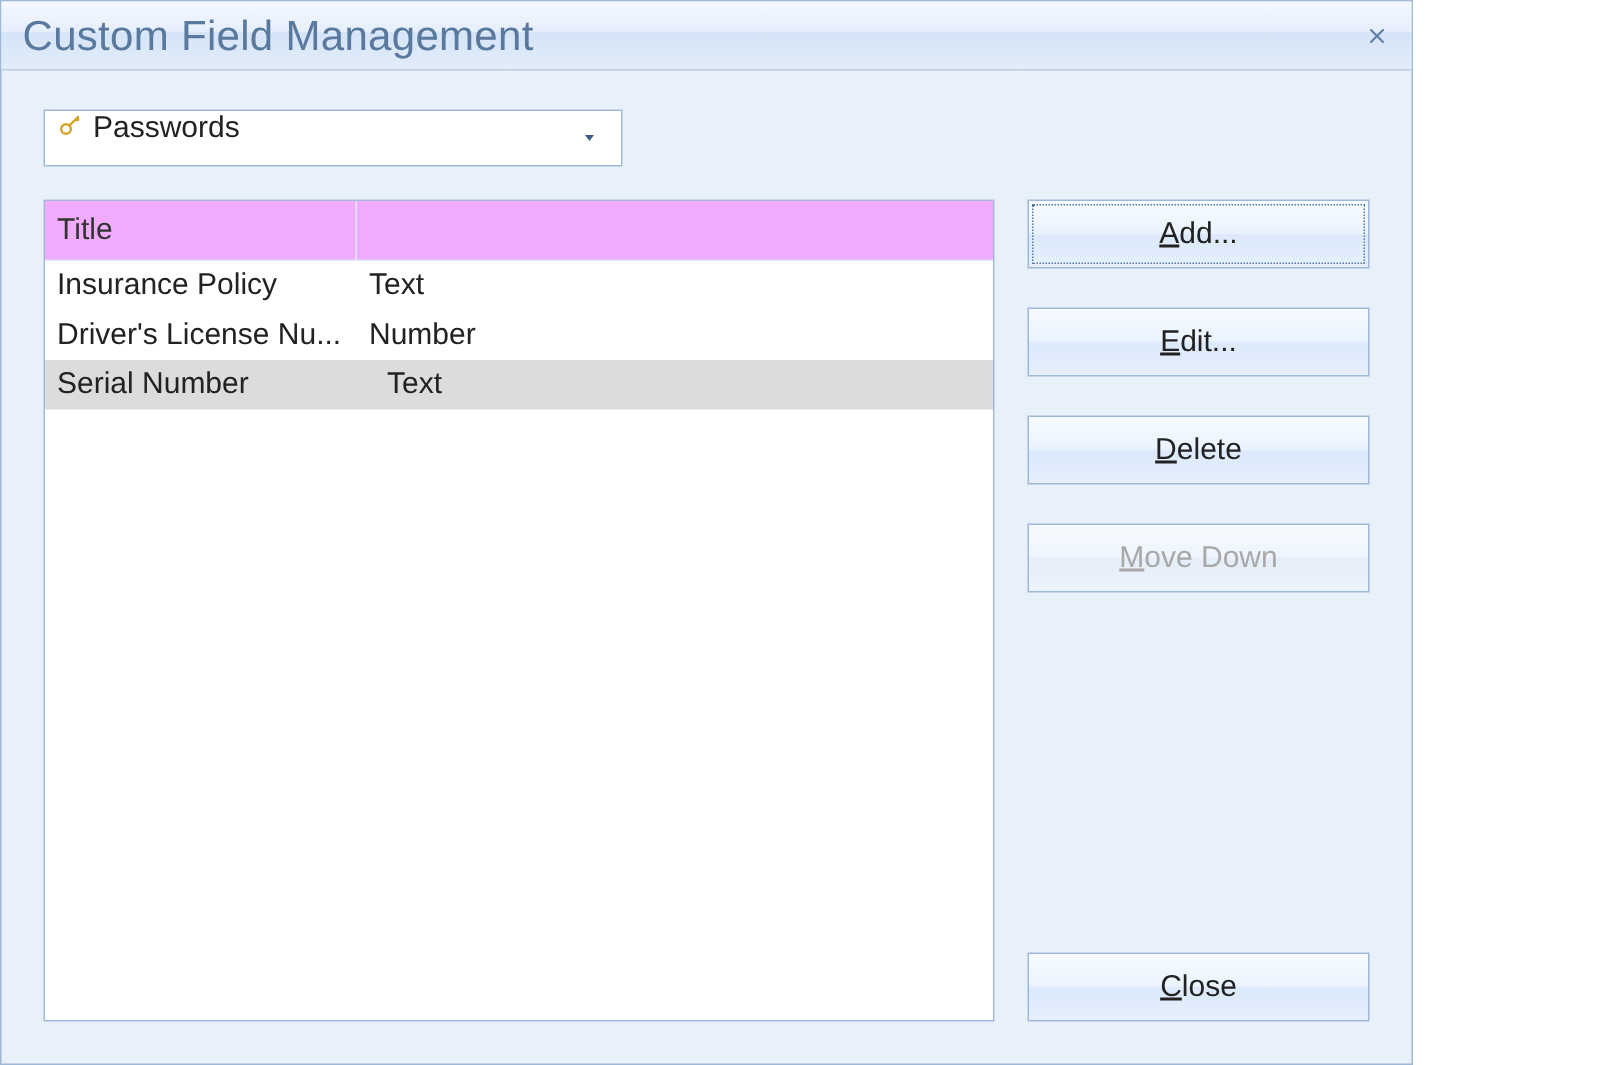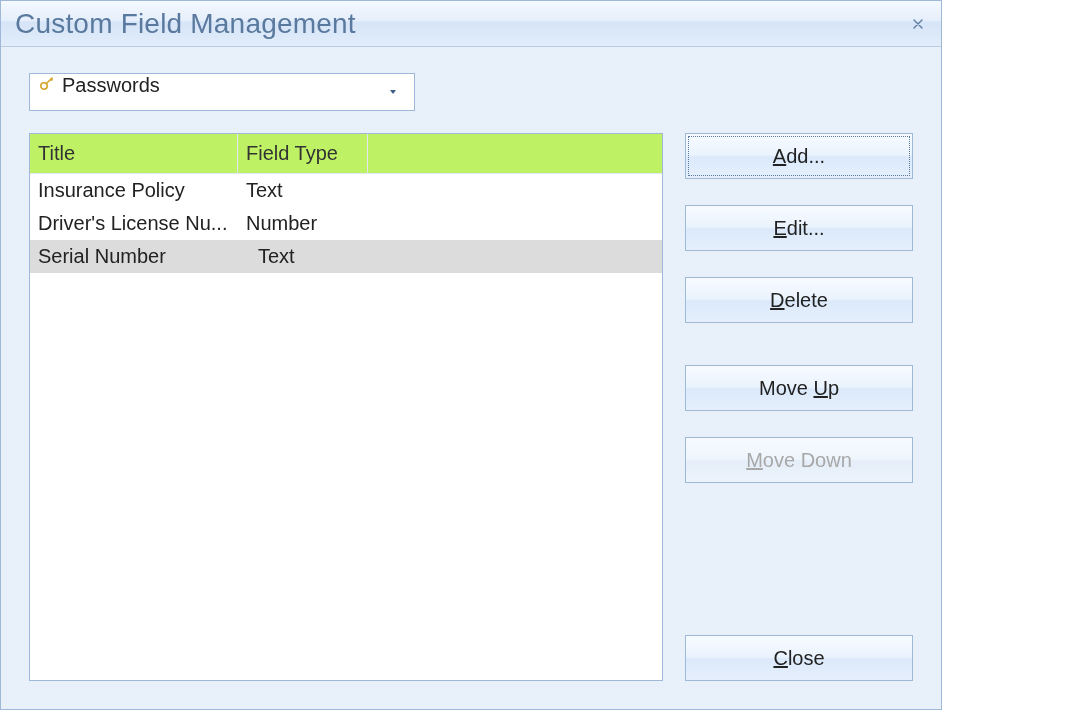--- a/index.html
+++ b/index.html
@@ -82,21 +82,21 @@
   }
   .grid-header {
     display: flex;
     font-size: 20px;
     color: #333;
   }
   .grid-header .hcell {
     padding: 8px 8px;
     border-right: 1px solid #e0e7f2;
     border-bottom: 1px solid #e0e7f2;
-    background: #bef264;
+    background: #f0abfc;
     white-space: nowrap; overflow: hidden; text-overflow: ellipsis;
   }
   .col-title { width: 208px; }
   .col-type  { width: 130px; }
   .grid-body { flex: 1; }
   .grid-row {
     display: flex;
     font-size: 20px;
     color: #222;
   }
@@ -164,21 +164,20 @@
       </span>
       <span class="dd-label">Passwords</span>
       <span class="caret"></span>
     </div>
 
     <div class="main-row">
 
       <div class="grid">
         <div class="grid-header">
           <div class="hcell col-title">Title</div>
-          <div class="hcell col-type">Field Type</div>
           <div class="hcell"></div>
         </div>
         <div class="grid-body">
           <div class="grid-row">
             <div class="cell col-title">Insurance Policy</div>
             <div class="cell col-type">Text</div>
           </div>
           <div class="grid-row">
             <div class="cell col-title">Driver's License Nu...</div>
             <div class="cell col-type">Number</div>
@@ -193,23 +192,20 @@
       <div class="side">
         <div class="btn focused">
           <span><span></span><span class="mn">A</span><span>dd...</span></span>
         </div>
         <div class="btn">
           <span><span></span><span class="mn">E</span><span>dit...</span></span>
         </div>
         <div class="btn">
           <span><span></span><span class="mn">D</span><span>elete</span></span>
         </div>
-        <div class="btn group-gap">
-          <span><span>Move </span><span class="mn">U</span><span>p</span></span>
-        </div>
         <div class="btn disabled">
           <span><span></span><span class="mn">M</span><span>ove Down</span></span>
         </div>
         <div class="spacer"></div>
         <div class="btn">
           <span><span></span><span class="mn">C</span><span>lose</span></span>
         </div>
       </div>
 
     </div>

